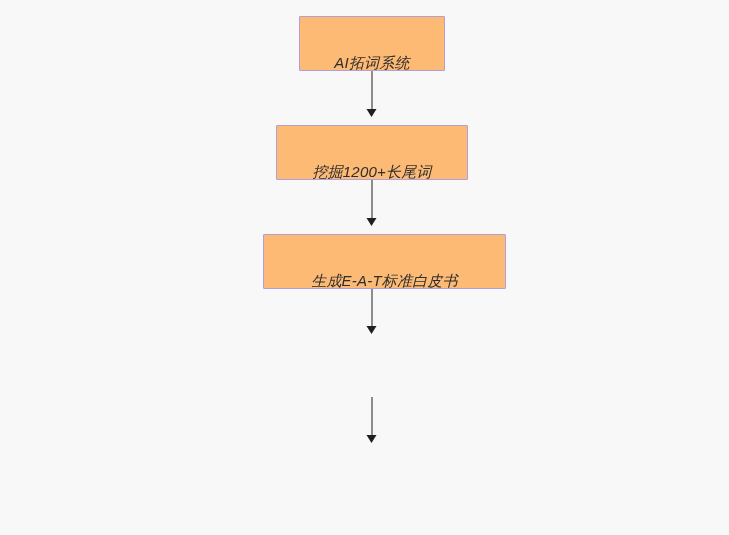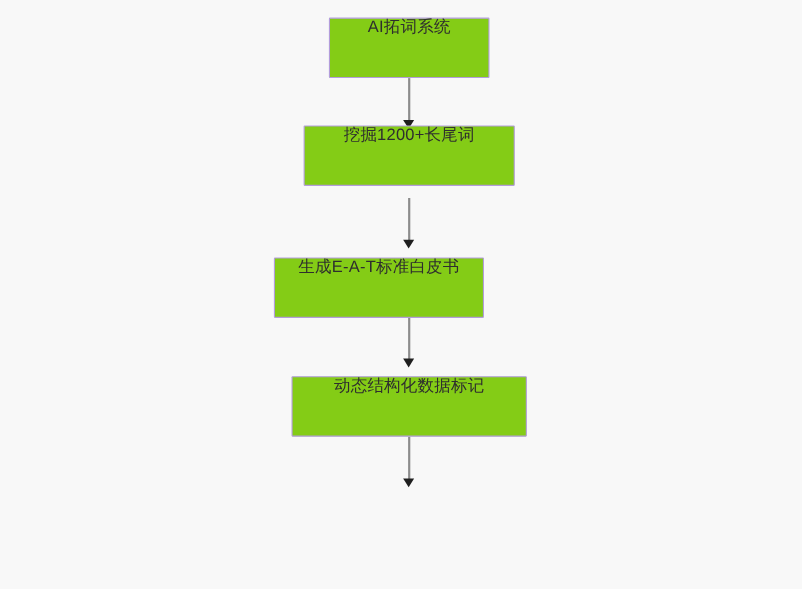--- a/index.html
+++ b/index.html
@@ -14,26 +14,27 @@
     overflow: hidden;
   }
   #flowchart-canvas {
     position: relative;
     width: 729px;
     height: 535px;
   }
   .node {
     position: absolute;
     box-sizing: border-box;
-    background: #84cc16;
+    background: #fdba74;
     border: 1.6px solid #b39ddb;
     display: flex;
-    align-items: flex-start;
+    align-items: flex-end;
     justify-content: center;
     border-radius: 1px;
+    font-style: italic;
   }
   .node-label {
     font-size: 15px;
     color: #2e2e2e;
     line-height: 1;
     letter-spacing: 0.2px;
     white-space: nowrap;
   }
   .edge {
     position: absolute;
@@ -76,23 +77,20 @@
     <div class="edge-arrow" style="top: 37px;"></div>
   </div>
   <div class="edge" style="left: 372px; top: 397px; height: 46px;">
     <div class="edge-line" style="height: 39px;"></div>
     <div class="edge-arrow" style="top: 38px;"></div>
   </div>
 
   <div class="node" style="left: 299px; top: 16px; width: 146px; height: 55px;">
     <span class="node-label">AI拓词系统</span>
   </div>
-  <div class="node" style="left: 276px; top: 114px; width: 192px; height: 55px;">
+  <div class="node" style="left: 276px; top: 125px; width: 192px; height: 55px;">
     <span class="node-label">挖掘1200+长尾词</span>
   </div>
-  <div class="node" style="left: 249px; top: 234px; width: 191px; height: 55px;">
+  <div class="node" style="left: 263px; top: 234px; width: 243px; height: 55px;">
     <span class="node-label">生成E-A-T标准白皮书</span>
-  </div>
-  <div class="node" style="left: 265px; top: 342px; width: 214px; height: 55px;">
-    <span class="node-label">动态结构化数据标记</span>
   </div>
 
 </div>
 
 </body></html>

